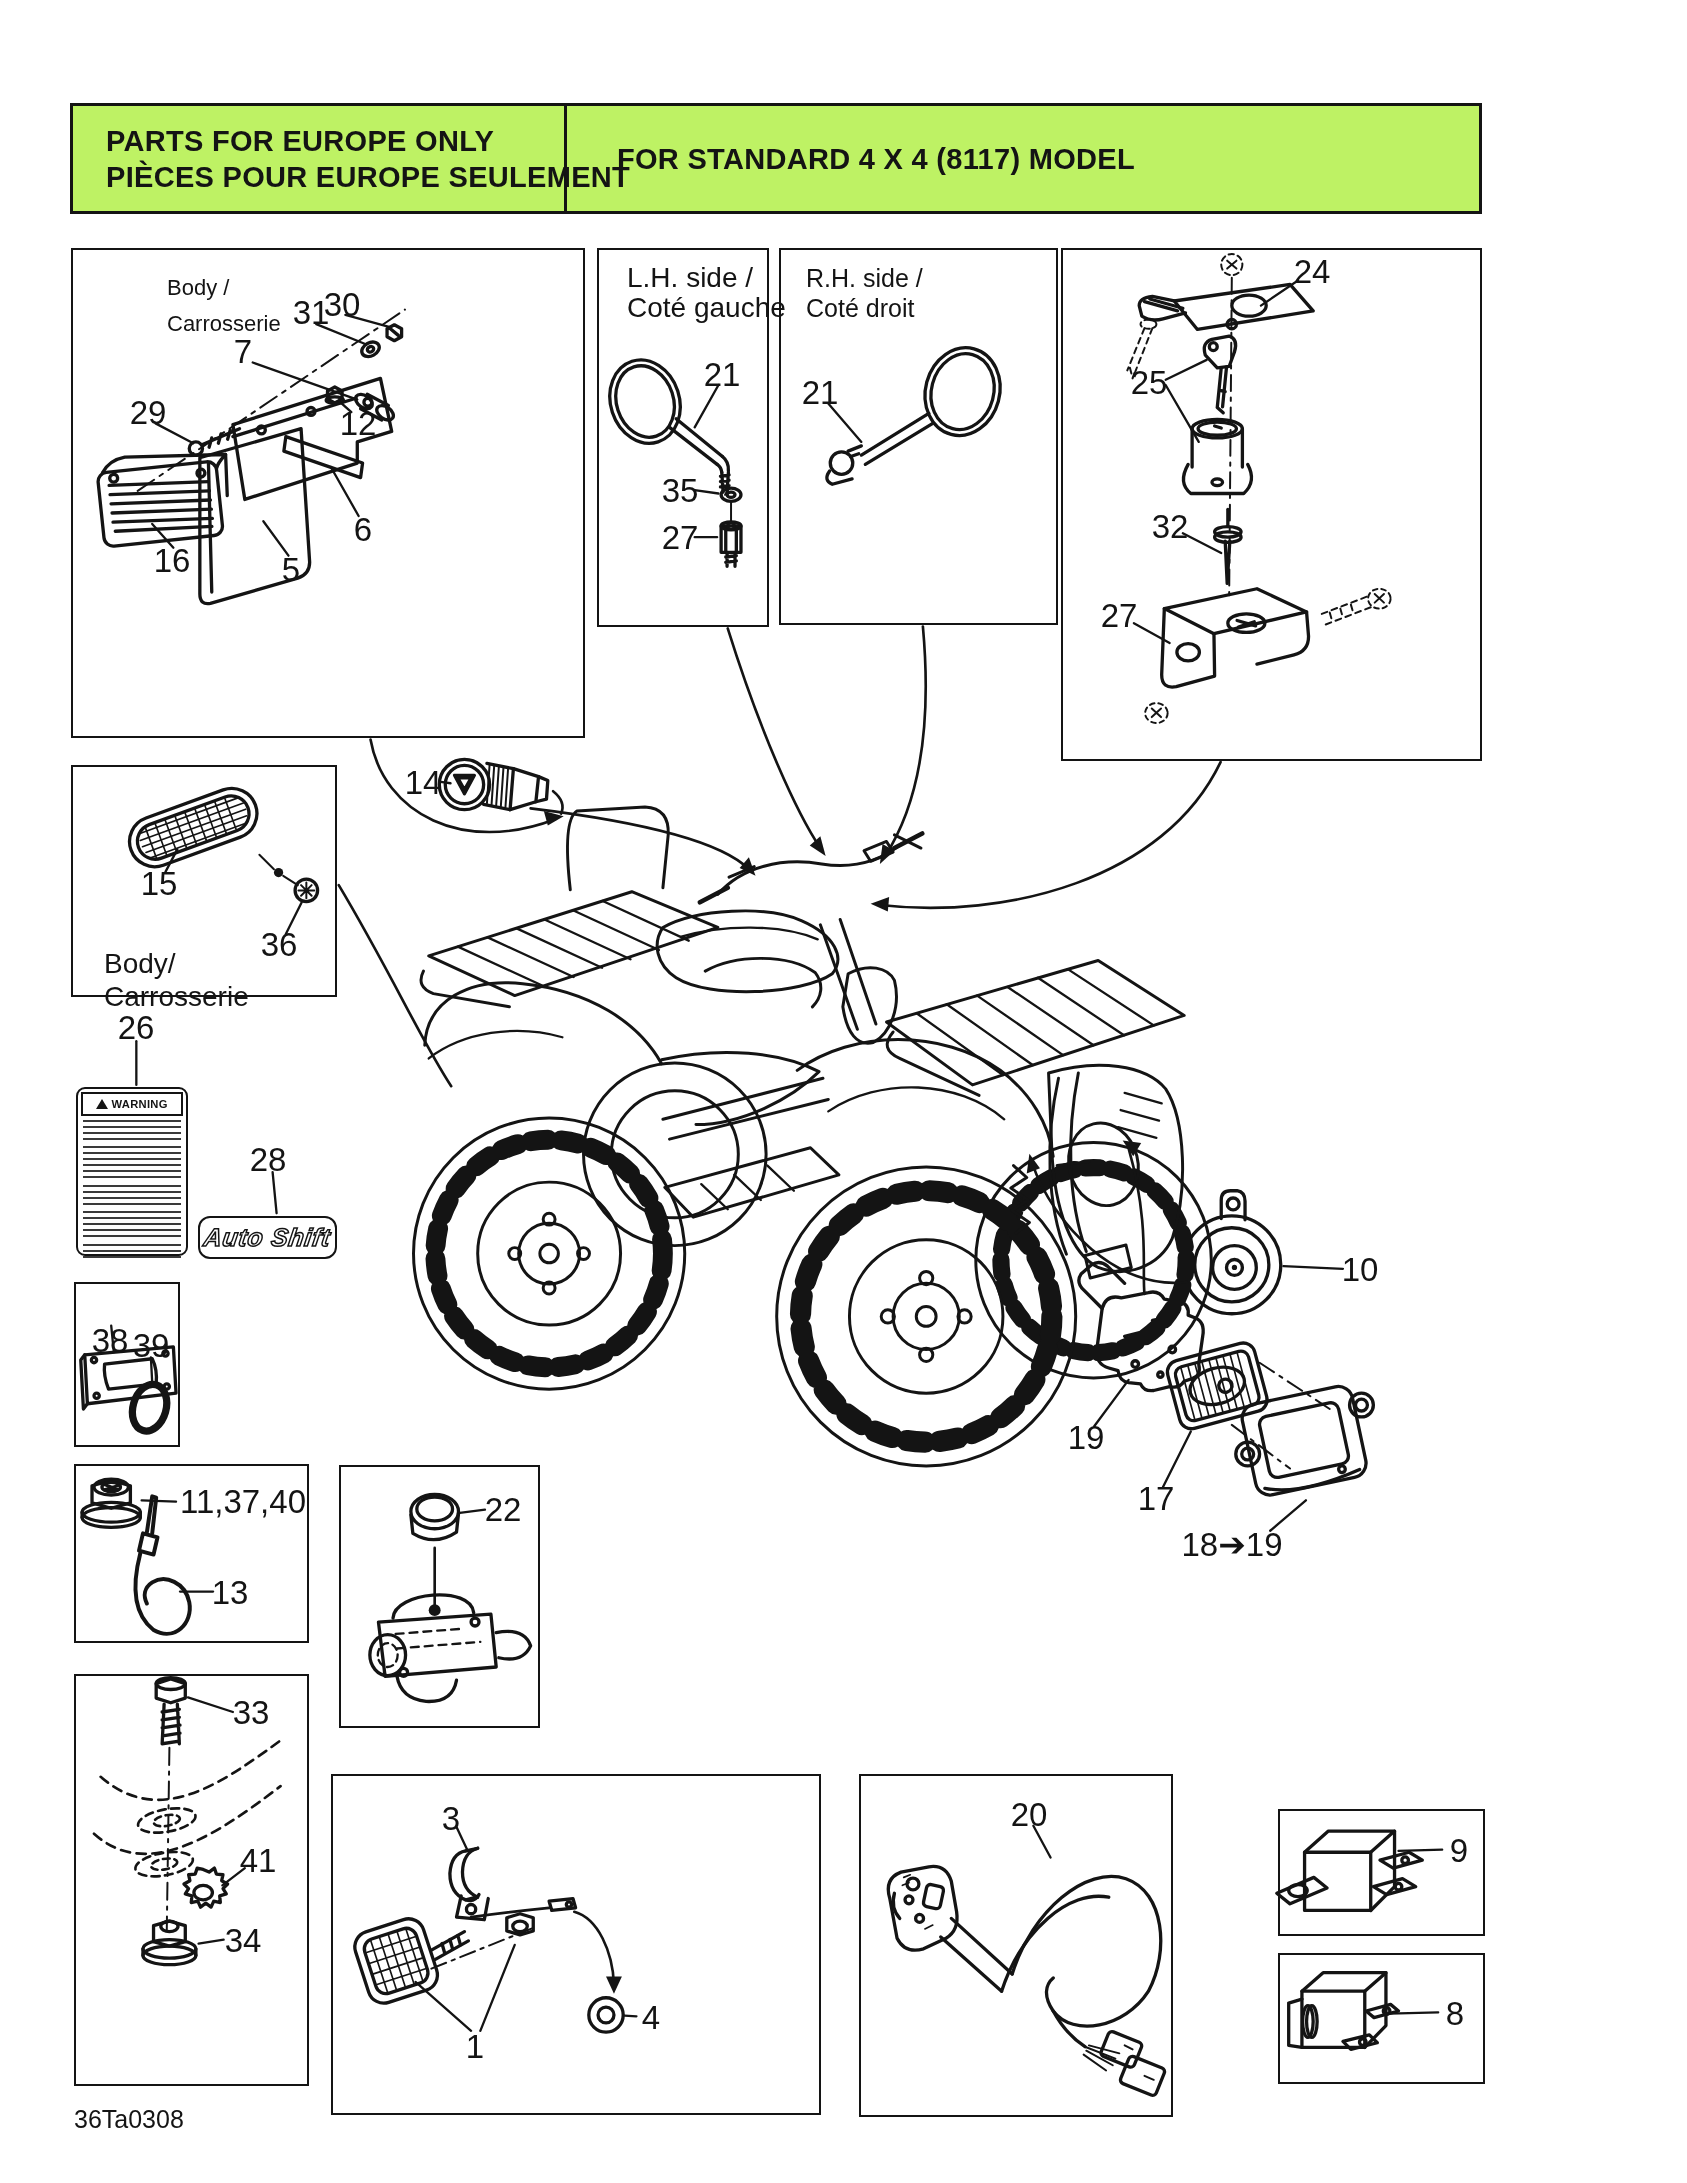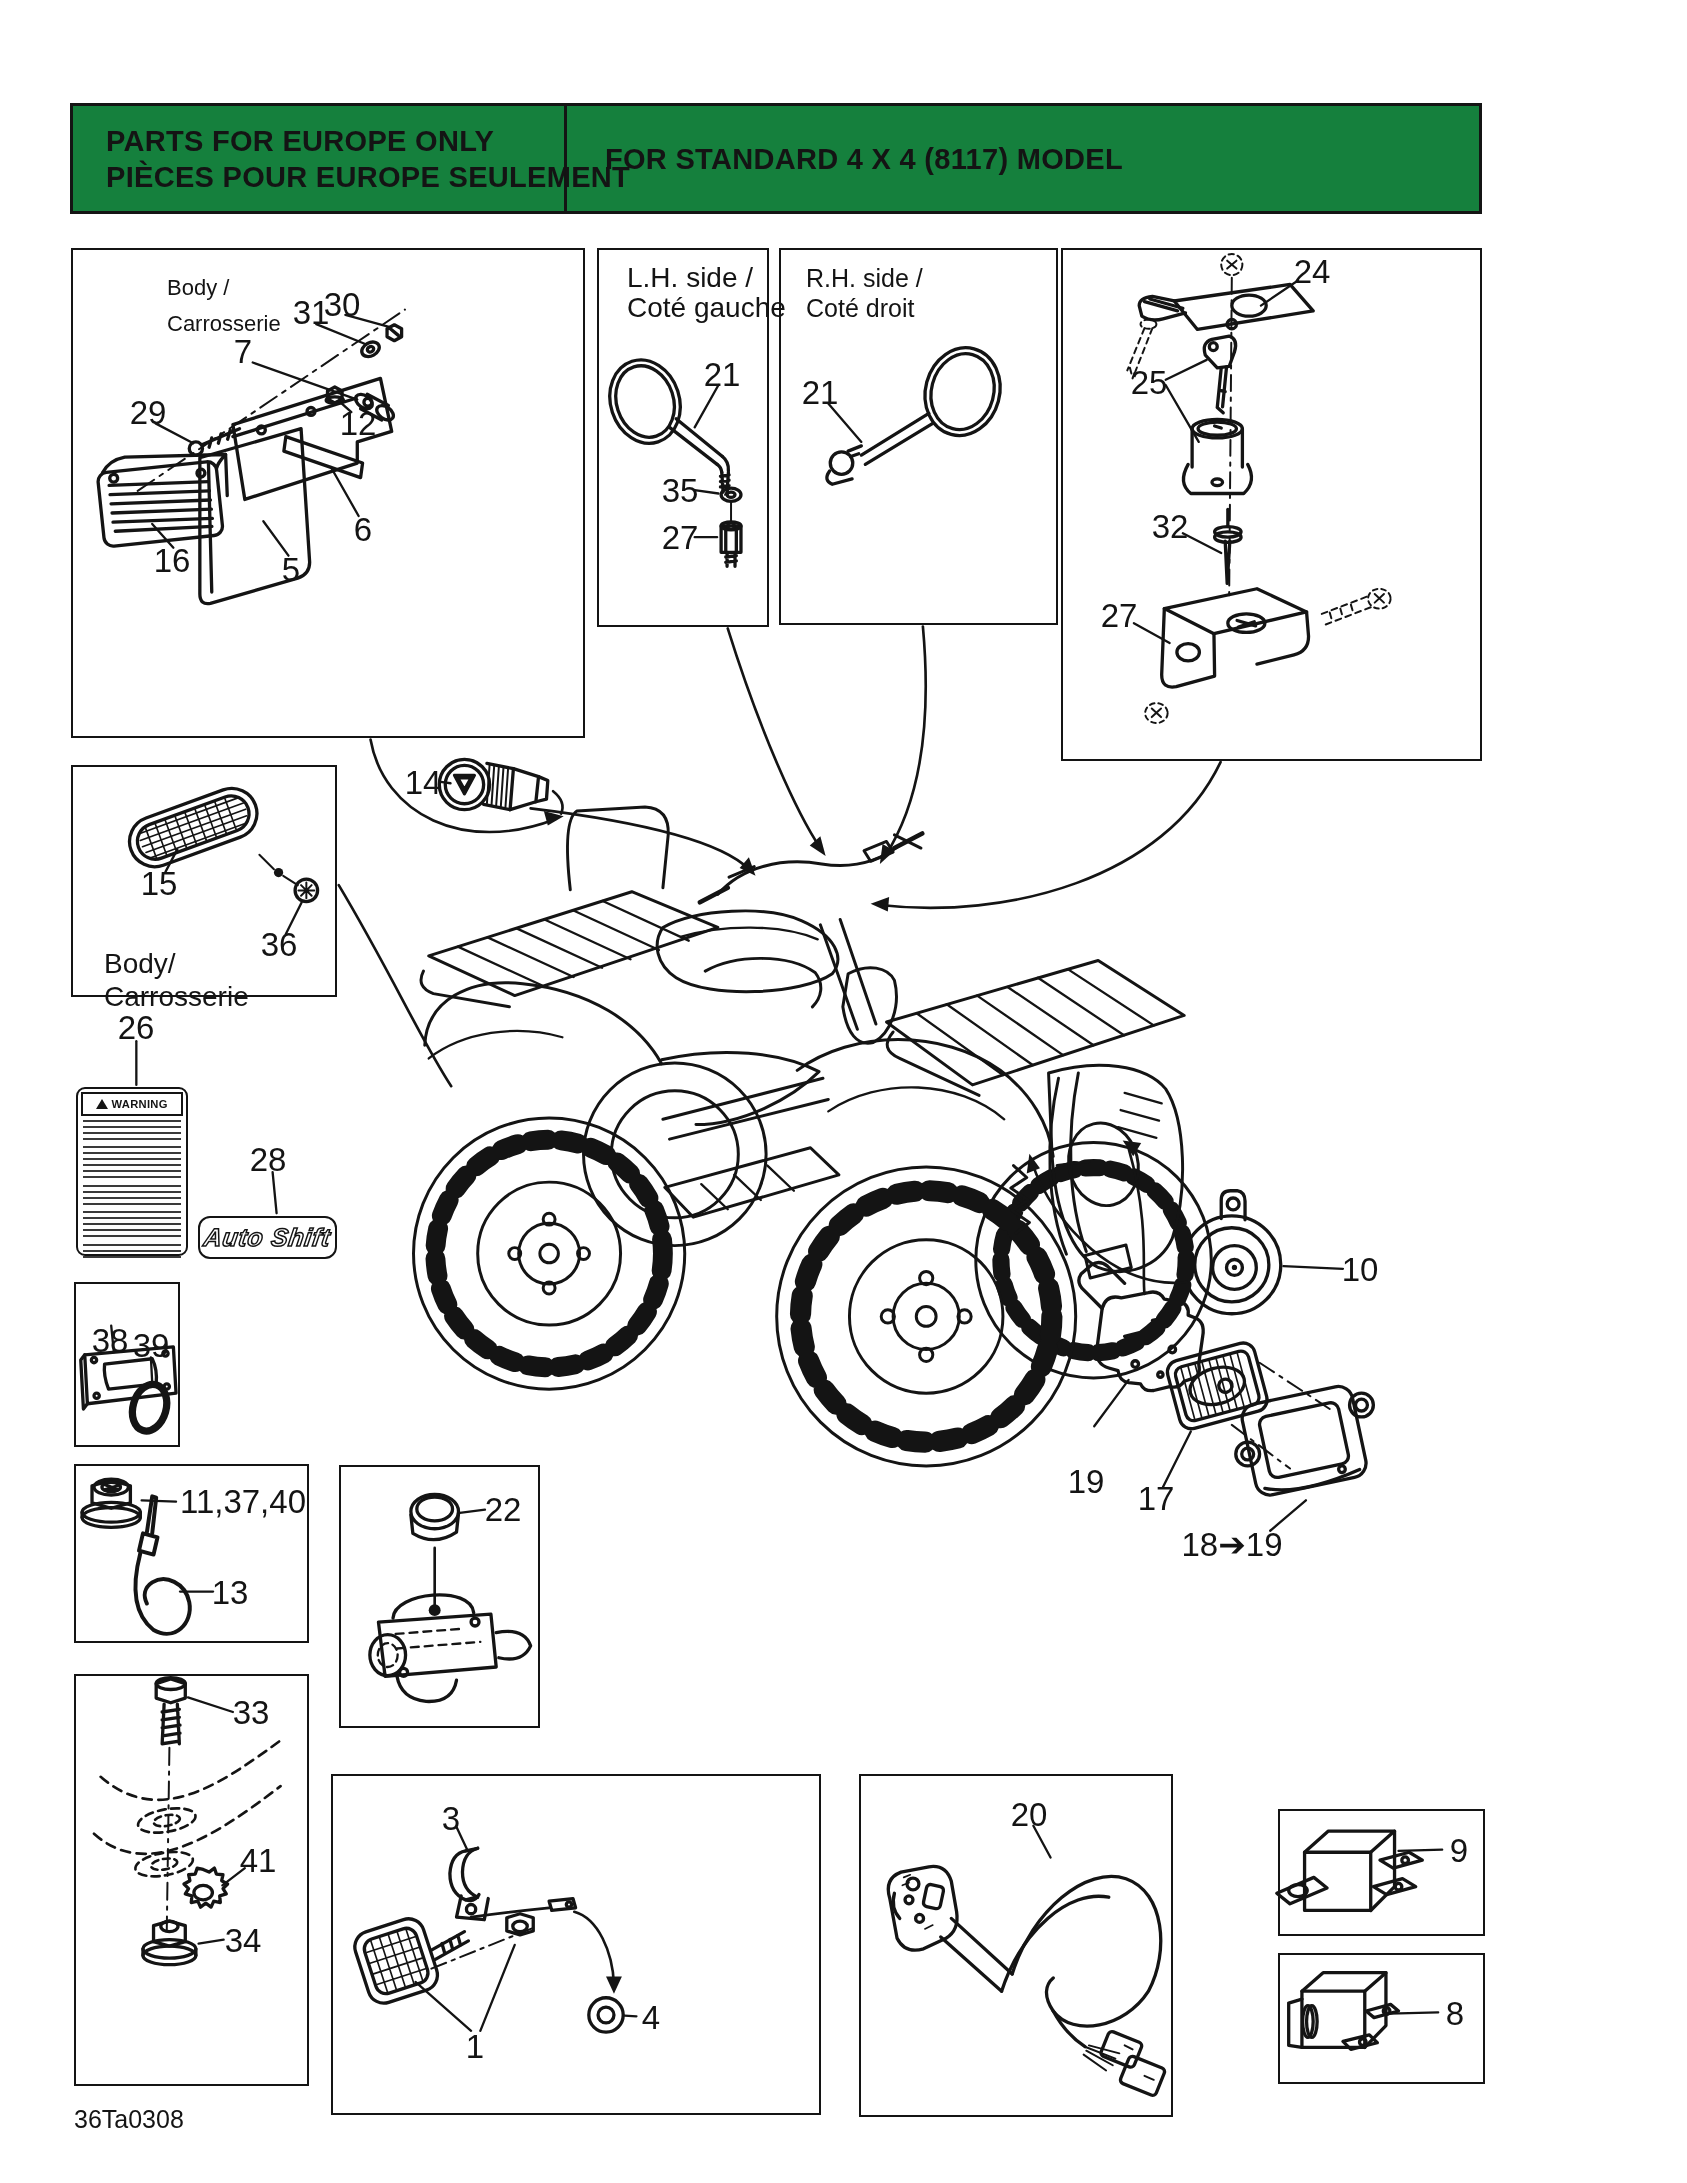--- a/index.html
+++ b/index.html
@@ -1,21 +1,21 @@
 <!DOCTYPE html>
 <html style="font-size:10.6px"><head>
 <meta charset="utf-8">
 <style>
   html,body{margin:0;padding:0;background:#fff;}
   #page{position:relative;width:1687px;height:2183px;background:#fff;
         font-family:"Liberation Sans",sans-serif;color:#141414;overflow:hidden;}
   #art{position:absolute;left:0;top:0;z-index:0;}
   .box{position:absolute;border:2.6px solid #141414;background:transparent;z-index:1;box-sizing:border-box;}
   .hdrwrap{position:absolute;left:70px;top:103px;width:1412px;height:111px;border:3.3px solid #141414;
-           display:flex;z-index:2;box-sizing:border-box;background:#15803d;}
+           display:flex;z-index:2;box-sizing:border-box;background:#bef264;gap:12px;}
   .hdrcell{height:100%;display:flex;flex-direction:column;justify-content:center;}
   .hdrcell.left{width:494px;border-right:3.3px solid #141414;box-sizing:border-box;padding-left:33px;}
   .hdrcell.right{flex:1;padding-left:38px;}
   .hdrline{font-size:29px;font-weight:bold;line-height:36px;letter-spacing:0.3px;white-space:nowrap;}
   .seclabel{position:absolute;z-index:2;font-size:28px;line-height:33px;white-space:nowrap;}
   .co{position:absolute;z-index:3;font-size:33px;line-height:33px;transform:translate(-50%,-50%);white-space:nowrap;}
   .code{position:absolute;left:74px;top:2105px;font-size:25px;z-index:2;}
   
   .wlabel{position:absolute;left:76px;top:1087px;width:112px;height:169px;border:2.6px solid #141414;
           border-radius:9px;z-index:2;box-sizing:border-box;padding:2.6px;}
@@ -524,20 +524,20 @@
 <div class="co" style="left:258px;top:1860px;">41</div>
 <div class="co" style="left:243px;top:1940px;">34</div>
 <div class="co" style="left:503px;top:1509px;">22</div>
 <div class="co" style="left:451px;top:1818px;">3</div>
 <div class="co" style="left:475px;top:2046px;">1</div>
 <div class="co" style="left:651px;top:2017px;">4</div>
 <div class="co" style="left:1029px;top:1814px;">20</div>
 <div class="co" style="left:1459px;top:1850px;">9</div>
 <div class="co" style="left:1455px;top:2013px;">8</div>
 <div class="co" style="left:1360px;top:1269px;">10</div>
-<div class="co" style="left:1086px;top:1437px;margin-top:44px;">19</div>
+<div class="co" style="left:1086px;top:1437px;">19</div>
 <div class="co" style="left:1156px;top:1498px;">17</div>
 <div class="co" style="left:1232px;top:1544px;">18➔19</div>
 
 <div class="code">36Ta0308</div>
 
 </div>
 
 
 </body></html>

